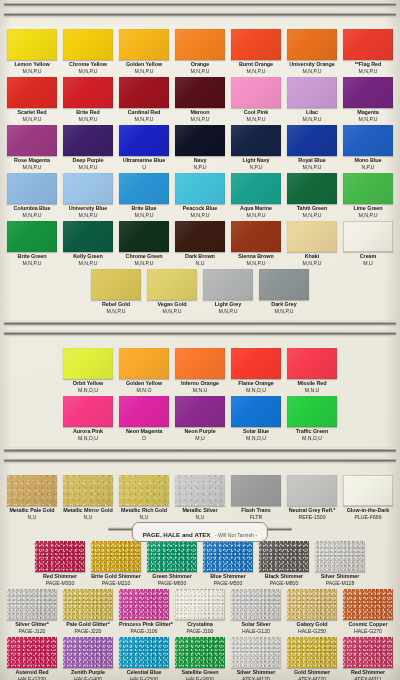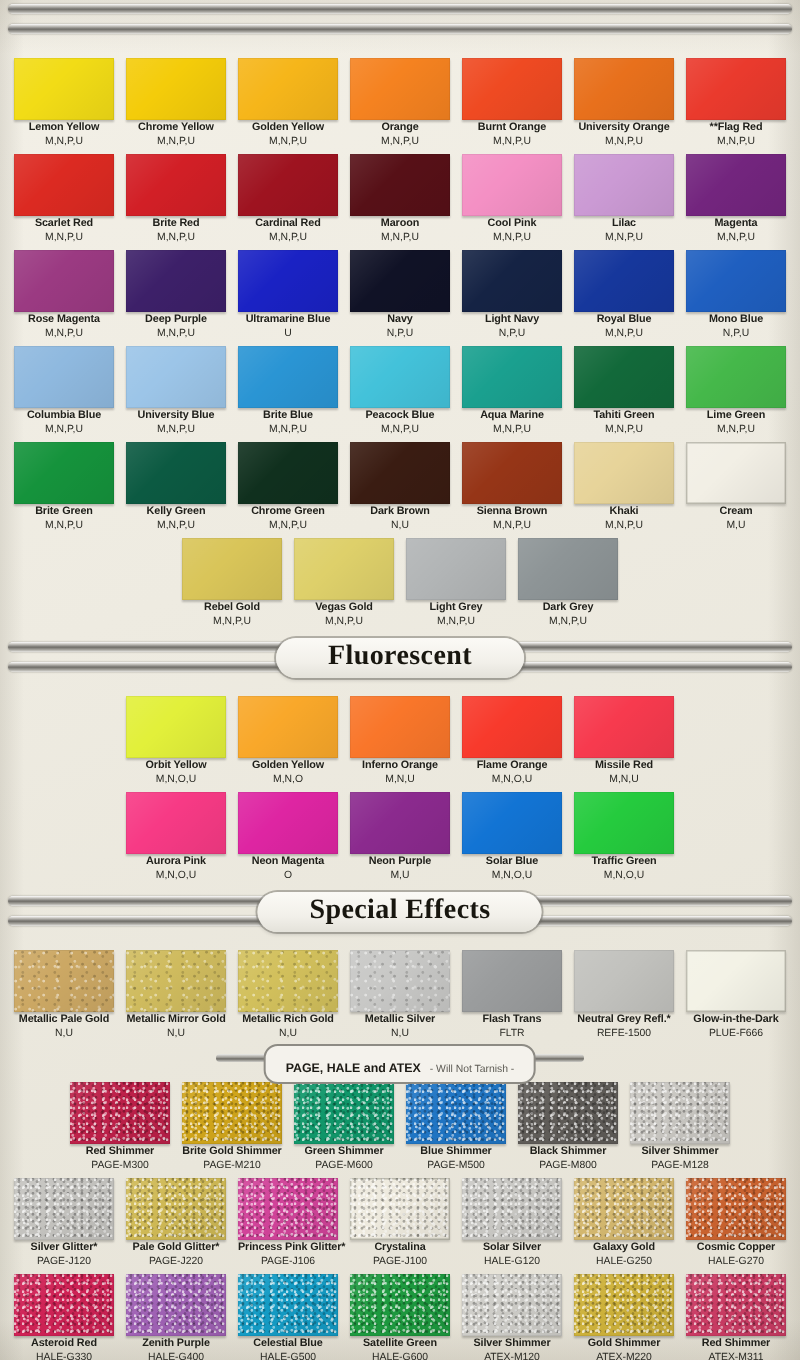--- a/index.html
+++ b/index.html
@@ -402,23 +402,20 @@
         </div>
       </div>
   </div>
 
   <div class="sp6"></div>
 
   <div class="sec">
     <div class="banner">
       <div class="bar b1"></div>
       <div class="bar b2"></div>
-      <div class="plate">
-        <div class="plate-text">Fluorescent</div>
-      </div>
     </div>
     <div id="flu-grid">
         <div class="row">
           <div class="cell">
             <div class="sw" style="background: rgb(226, 240, 58);"></div>
             <div class="cap">
               <div class="nm">Orbit Yellow</div>
               <div class="cd">M,N,O,U</div>
             </div>
           </div>
@@ -490,23 +487,20 @@
         </div>
       </div>
   </div>
 
   <div class="sp6"></div>
 
   <div class="sec">
     <div class="banner">
       <div class="bar b1"></div>
       <div class="bar b2"></div>
-      <div class="plate">
-        <div class="plate-text">Special Effects</div>
-      </div>
     </div>
     <div id="sp-top">
         <div class="row">
           <div class="cell">
             <div class="sw tex-metal" style="background: rgb(204, 168, 100);"></div>
             <div class="cap">
               <div class="nm">Metallic Pale Gold</div>
               <div class="cd">N,U</div>
             </div>
           </div>

